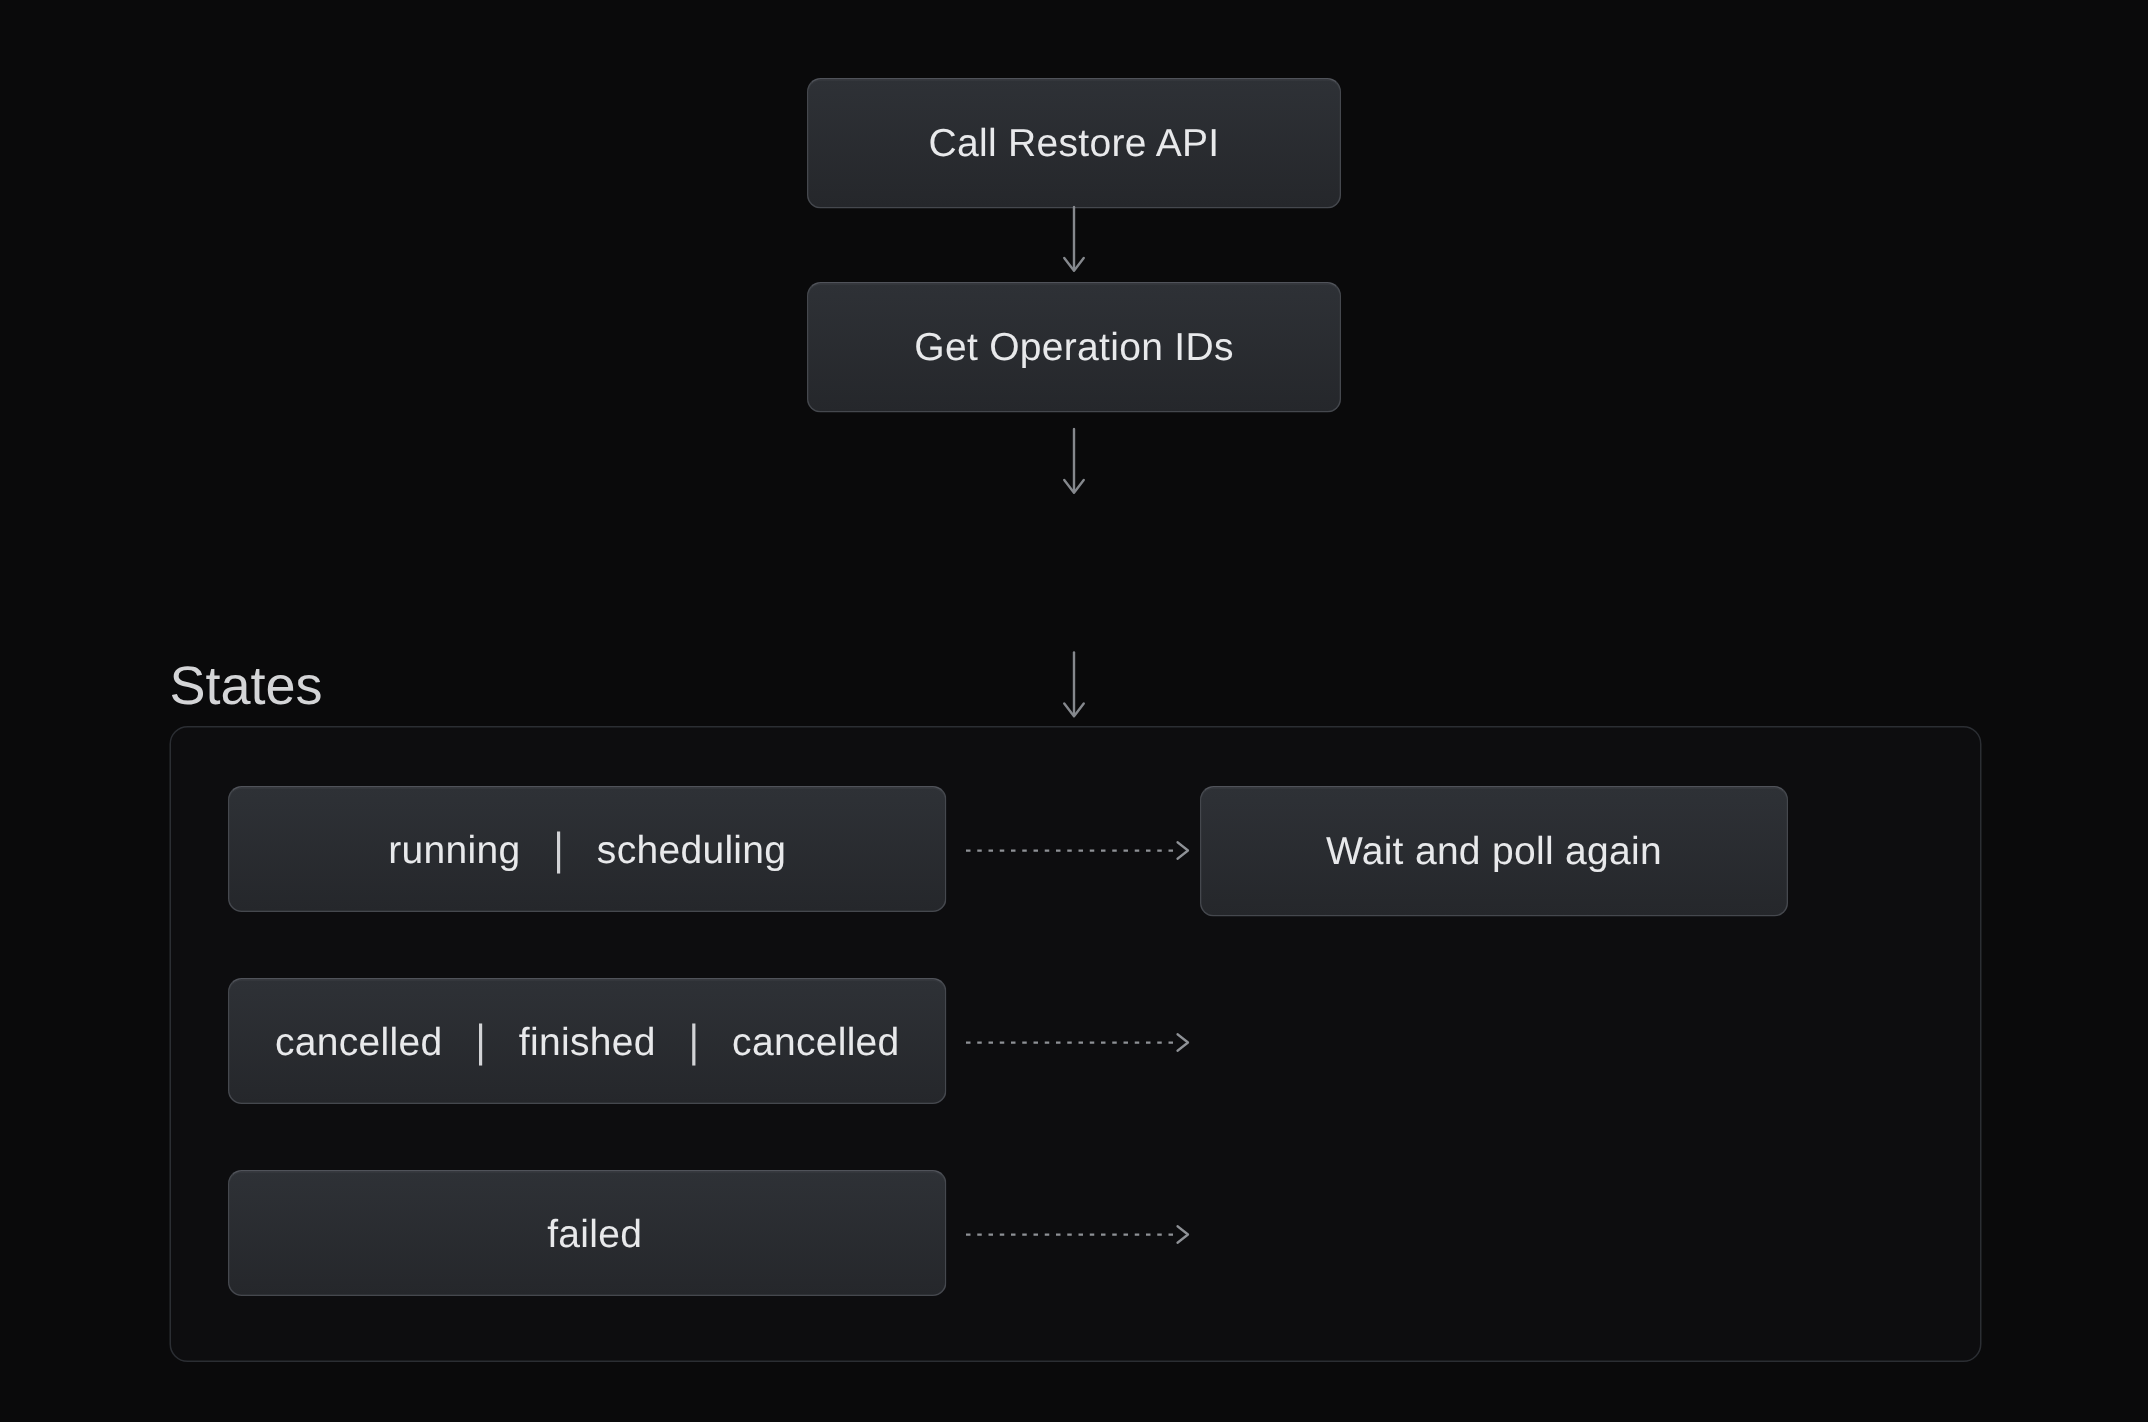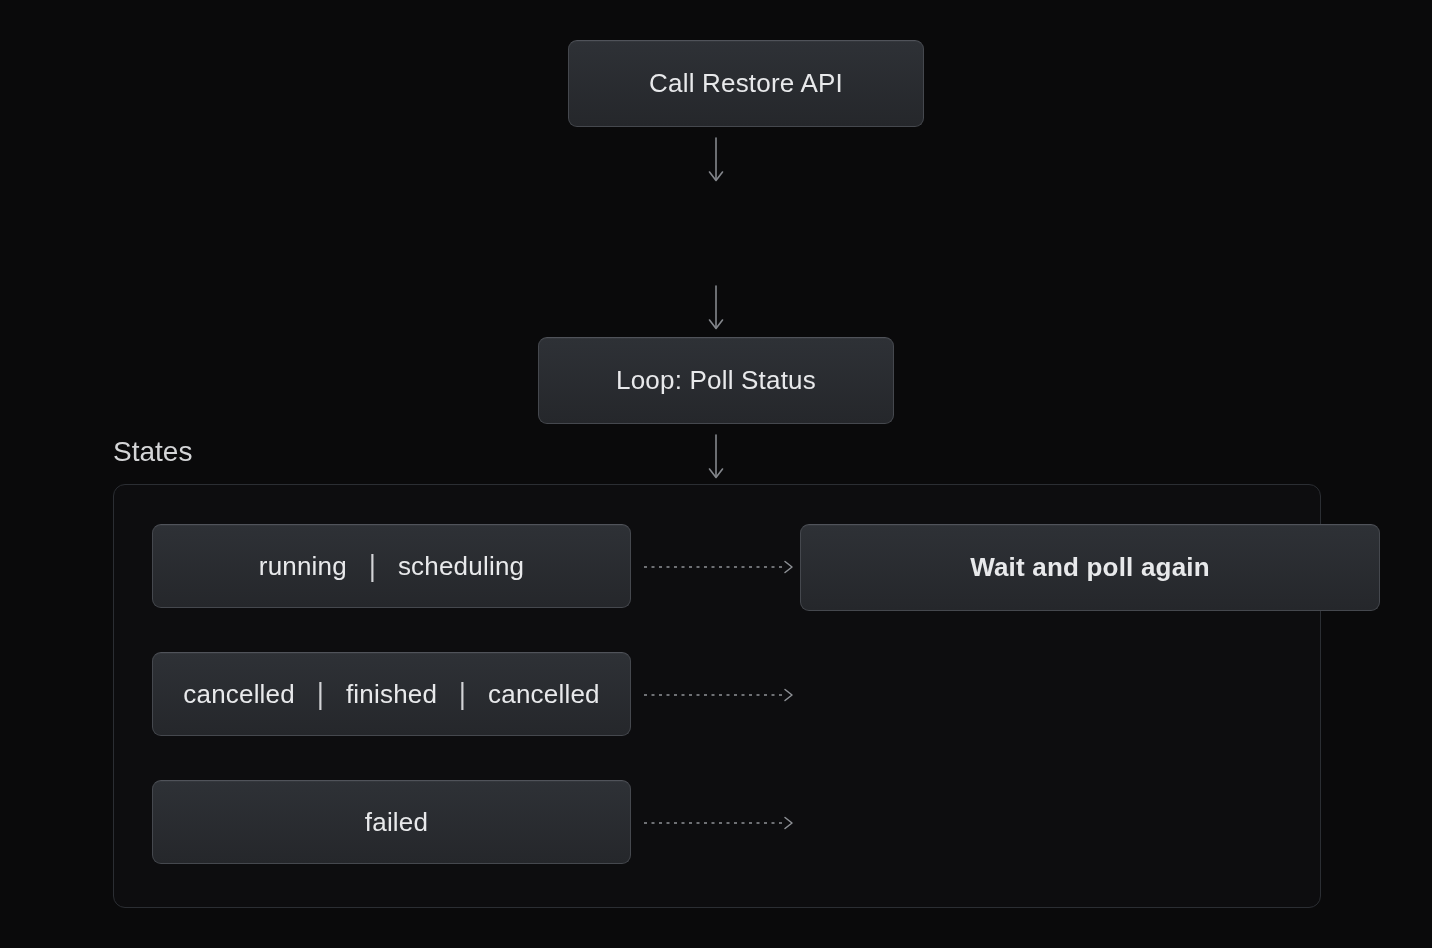--- a/index.html
+++ b/index.html
@@ -25,21 +25,21 @@
     border: 1px solid #45484e;
     border-top-color: #50535a;
     border-radius: 9px;
     color: #e8e9eb;
     font-size: 26px;
     letter-spacing: 0.2px;
     box-shadow: inset 0 1px 0 rgba(255,255,255,0.03);
     box-sizing: border-box;
   }
   .flow-node   { left: 538px; width: 356px; height: 87px; }
-  #node-1 { top: 40px; margin-left: 30px; }
+  #node-1 { top: 52px; }
   #node-2 { top: 188px; }
   #node-3 { top: 337px; }
 
   
   .v-arrow { position: absolute; left: 706px; width: 20px; height: 46px; }
   #v-arrow-1 { top: 137px; }
   #v-arrow-2 { top: 285px; }
   #v-arrow-3 { top: 434px; }
   .v-arrow svg line, .v-arrow svg path {
     stroke: #85888d;
@@ -47,36 +47,36 @@
     fill: none;
     stroke-linecap: round;
     stroke-linejoin: round;
   }
 
   
   .states-title {
     position: absolute;
     left: 113px;
     top: 436px;
-    font-size: 28px;
+    font-size: 36px;
     color: #d4d5d7;
   }
   .states-container {
     position: absolute;
     left: 113px;
     top: 484px;
     width: 1208px;
     height: 424px;
     background: #0d0d0f;
     border: 1px solid #2b2e33;
     border-radius: 12px;
     box-sizing: border-box;
   }
   .state-box  { left: 152px; width: 479px; height: 84px; }
-  .action-box { left: 800px; width: 580px; height: 87px; font-weight: bold; }
+  .action-box { left: 800px; width: 392px; height: 87px; }
   .row-1 { top: 524px; }
   .row-2 { top: 652px; }
   .row-3 { top: 780px; padding-left: 10px; }
 
   .pipe-sep {
     color: #d2d3d6;
     margin: 0 22px;
     font-weight: 300;
     transform: scaleY(1.15);
     display: inline-block;
@@ -109,31 +109,31 @@
     <span>Call Restore API</span>
   </div>
 
   <div class="v-arrow" id="v-arrow-1">
     <svg width="20" height="46" viewBox="0 0 20 46">
       <line x1="10" y1="1" x2="10" y2="42"></line>
       <path d="M3.5 35 L10 43.5 L16.5 35"></path>
     </svg>
   </div>
 
+  <div class="node flow-node" id="node-2">
+    <span>Get Operation IDs</span>
+  </div>
 
   <div class="v-arrow" id="v-arrow-2">
     <svg width="20" height="46" viewBox="0 0 20 46">
       <line x1="10" y1="1" x2="10" y2="42"></line>
       <path d="M3.5 35 L10 43.5 L16.5 35"></path>
     </svg>
   </div>
 
-  <div class="node flow-node" id="node-3">
-    <span>Loop: Poll Status</span>
-  </div>
 
   <div class="v-arrow" id="v-arrow-3">
     <svg width="20" height="46" viewBox="0 0 20 46">
       <line x1="10" y1="1" x2="10" y2="42"></line>
       <path d="M3.5 35 L10 43.5 L16.5 35"></path>
     </svg>
   </div>
 
   <div class="states-title">States</div>
 

